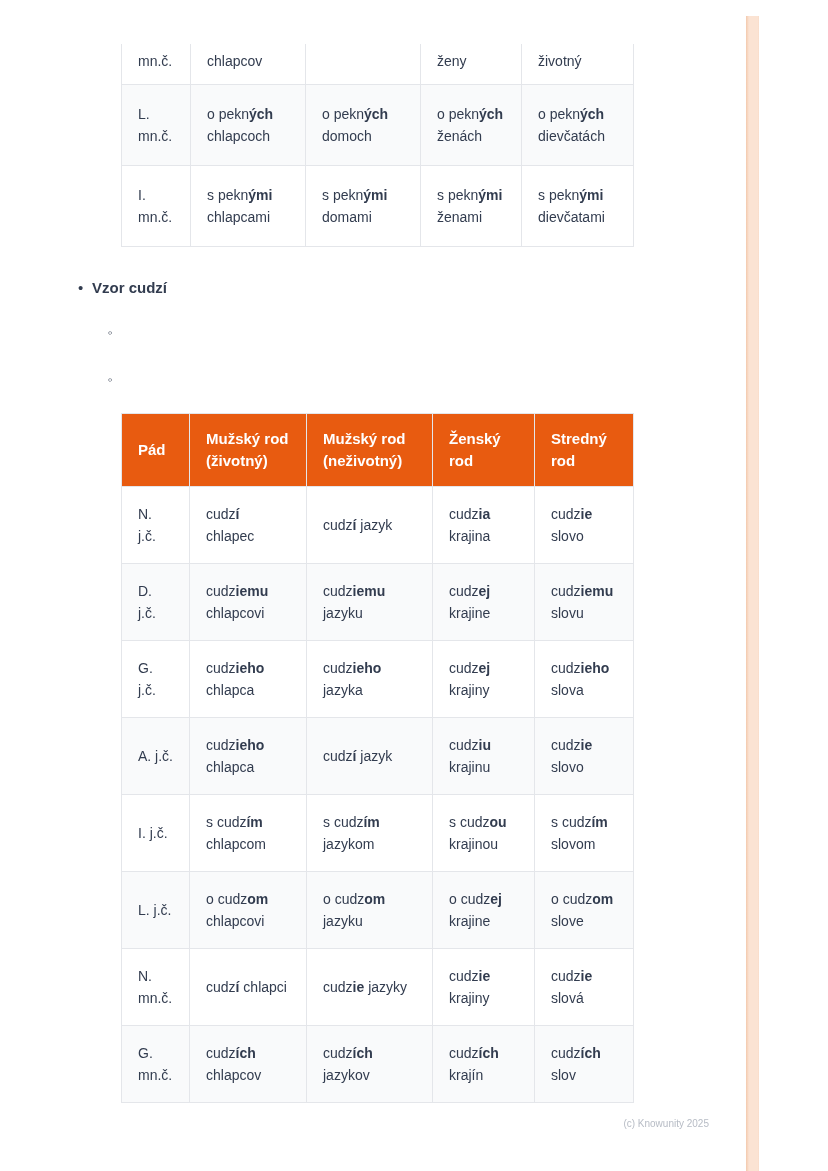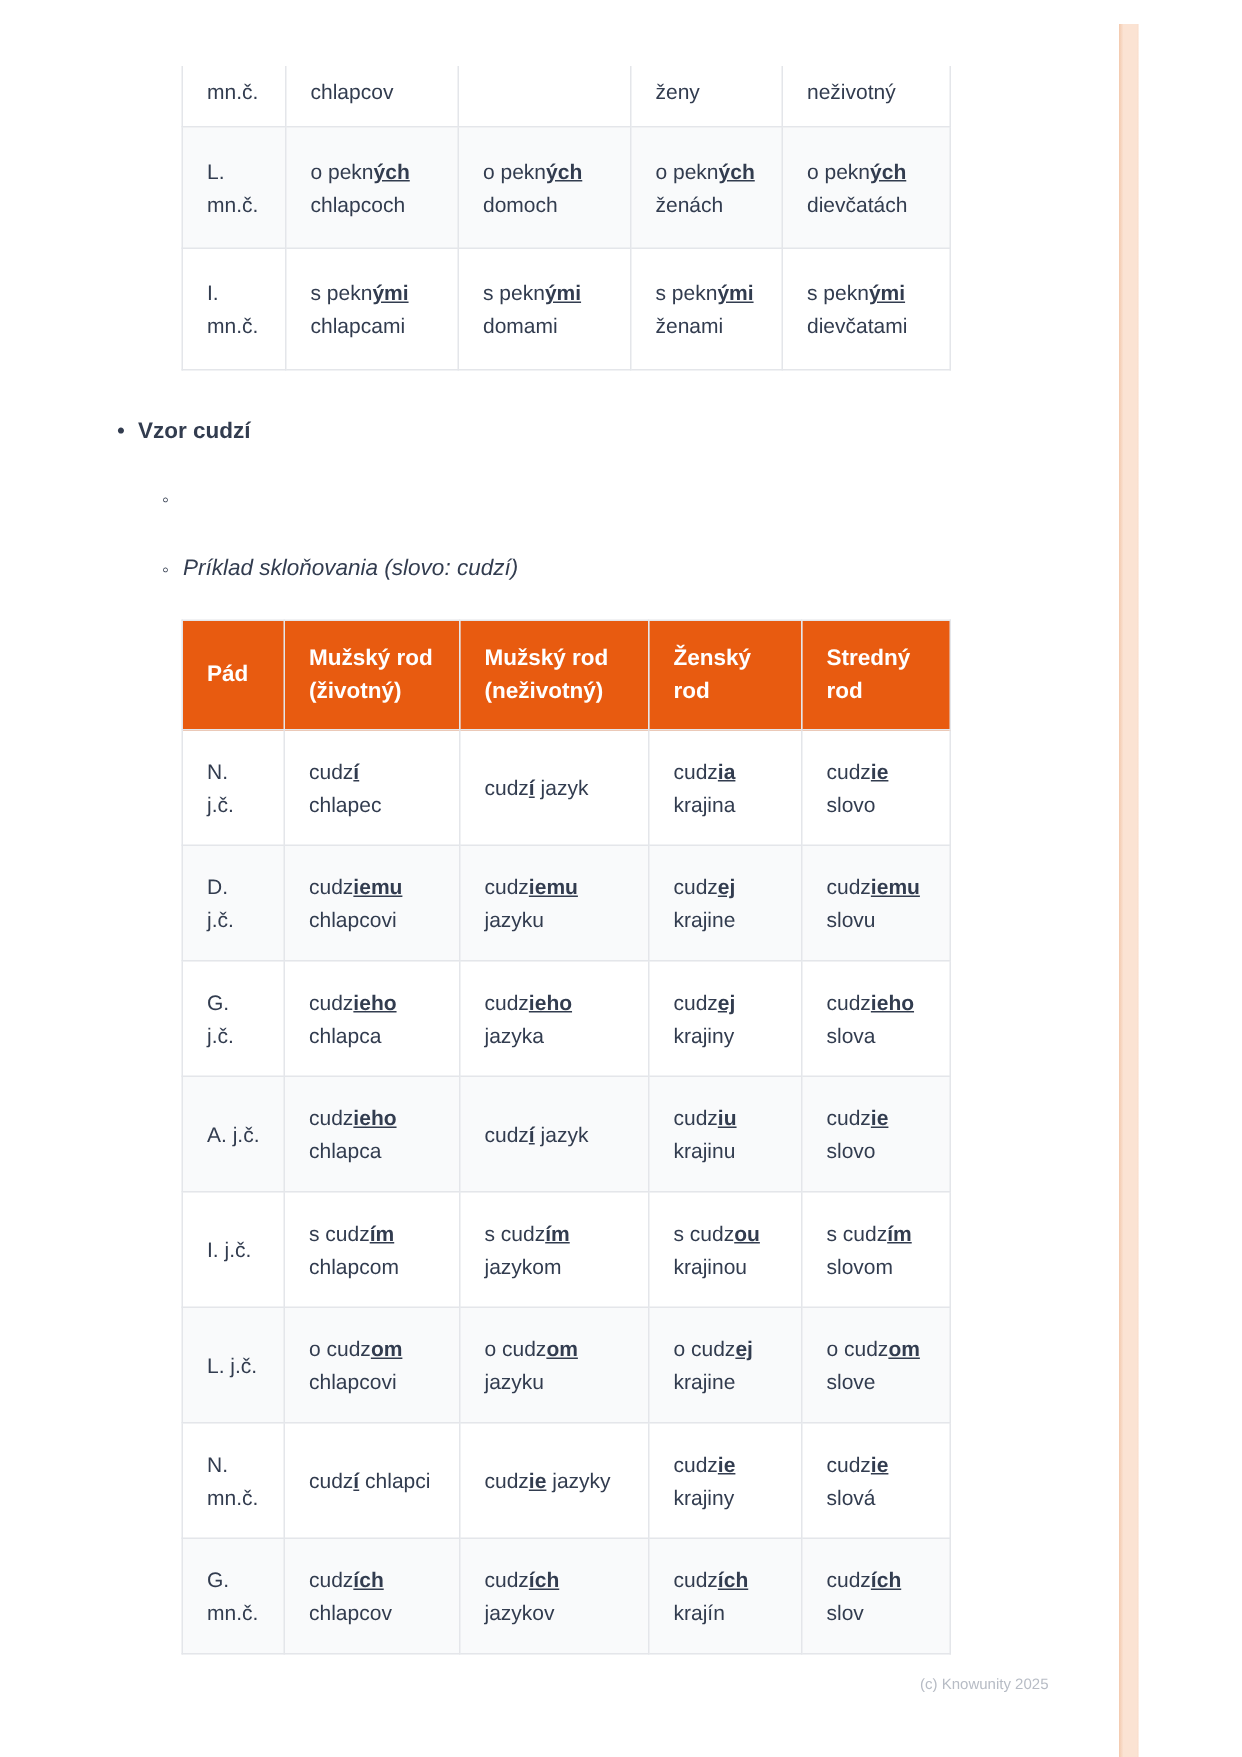--- a/index.html
+++ b/index.html
@@ -11,33 +11,33 @@
     background:#fff; overflow:hidden; color:var(--ink,#323C4F);margin-top:16px;
   }
 
   
   .edge-stripe {
     position:absolute; top:0; left:746px; width:15px; height:100%;
     background:linear-gradient(90deg,#f3c9ad 0px,var(--stripe,#fbe3d3) 3px,var(--stripe,#fbe3d3) 12px,#f3c9ad 15px);
   }
 
   .footer-note {
-    position:absolute; top:1102px; right:60px; z-index:2;
+    position:absolute; top:1102px; right:50px; z-index:2;
     font-size:10px; color:#b7bcc5;
   }
 
   
   table { border-collapse:collapse; table-layout:fixed; width:512px; margin-left:121px; }
   td, th {
     border:1px solid #e4e6ea;
     padding:16px; font-size:14px; line-height:22px;
     vertical-align:middle; text-align:left; white-space:pre-line;
     word-wrap:break-word;
   }
-  .b { font-weight:700;text-decoration:underline; }
+  .b { font-weight:700; }
   .i { font-style:italic; }
 
   .toptable { margin-top:28px; }
   .toptable td { padding:18px 16px; }
   .toptable tr:first-child td { border-top:0; padding-top:6px; padding-bottom:12px; vertical-align:top; }
   .toptable tr:nth-child(even) { background:#f9fafb; }
 
   .maintable { margin-top:20px;padding-left:33px; }
   .maintable thead th {
     background:var(--orange,#E85B10); color:#fff;
@@ -68,21 +68,21 @@
         <col style="width:115px">
         <col style="width:101px">
         <col style="width:112px">
     </colgroup>
     <tbody id="toptable-body">
         <tr>
           <td><span>mn.č.</span></td>
           <td><span>chlapcov</span></td>
           <td></td>
           <td><span>ženy</span></td>
-          <td><span>neživotný</span></td>
+          <td><span>životný</span></td>
         </tr>
         <tr>
           <td><span>L.
 mn.č.</span></td>
           <td><span>o pekn</span><span class="b">ých</span><span> chlapcoch</span></td>
           <td><span>o pekn</span><span class="b">ých</span><span> domoch</span></td>
           <td><span>o pekn</span><span class="b">ých</span><span> ženách</span></td>
           <td><span>o pekn</span><span class="b">ých</span><span> dievčatách</span></td>
         </tr>
         <tr>
@@ -99,21 +99,20 @@
   <div class="bullets">
     <div class="li l1">
       <span class="marker">•</span>
       <span class="btxt">Vzor cudzí</span>
     </div>
     <div class="li l2">
       <span class="marker">◦</span>
     </div>
     <div class="li l2">
       <span class="marker">◦</span>
-      <span class="btxt"><span class="i">Príklad skloňovania (slovo: cudzí)</span></span>
     </div>
   </div>
 
   <table class="maintable">
     <colgroup>
       <col style="width:68px">
         <col style="width:117px">
         <col style="width:126px">
         <col style="width:102px">
         <col style="width:99px">

